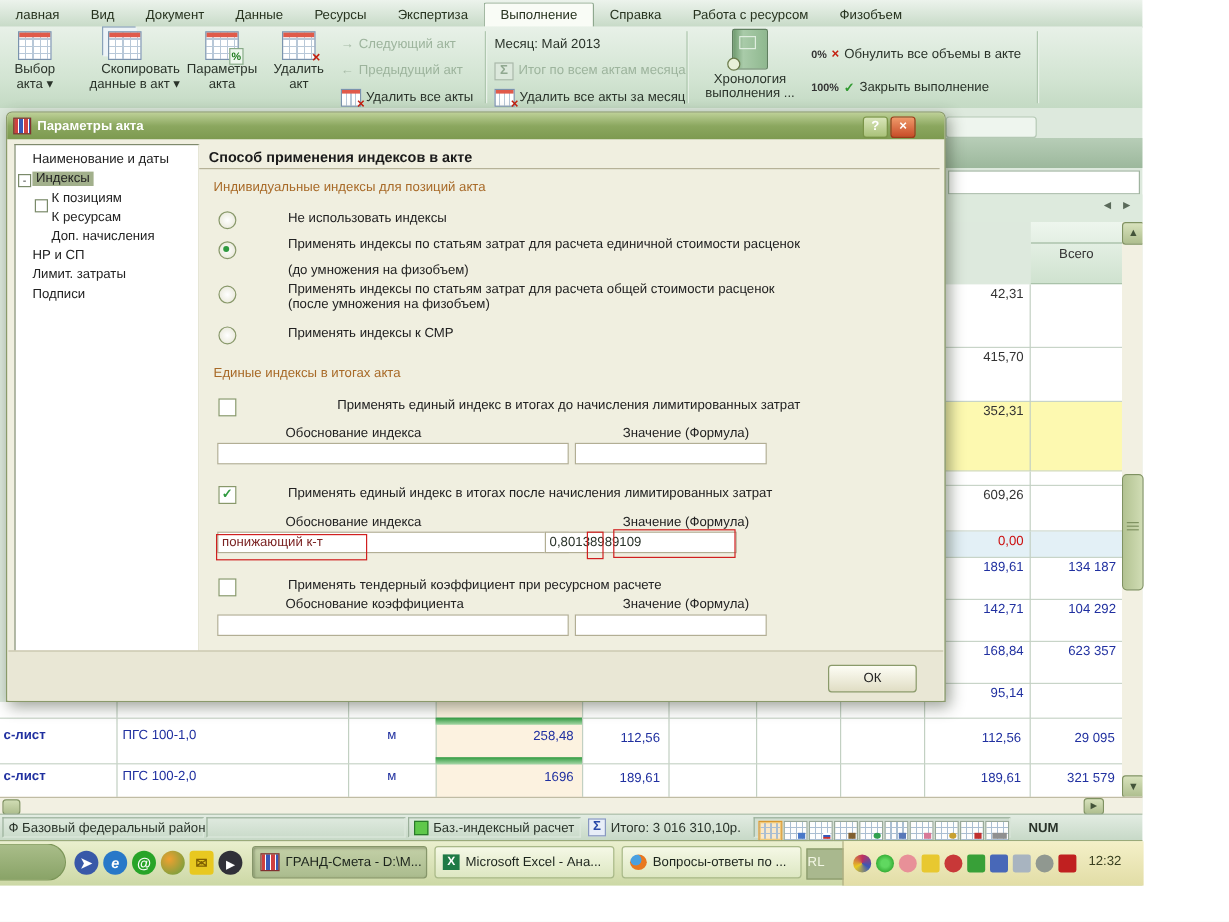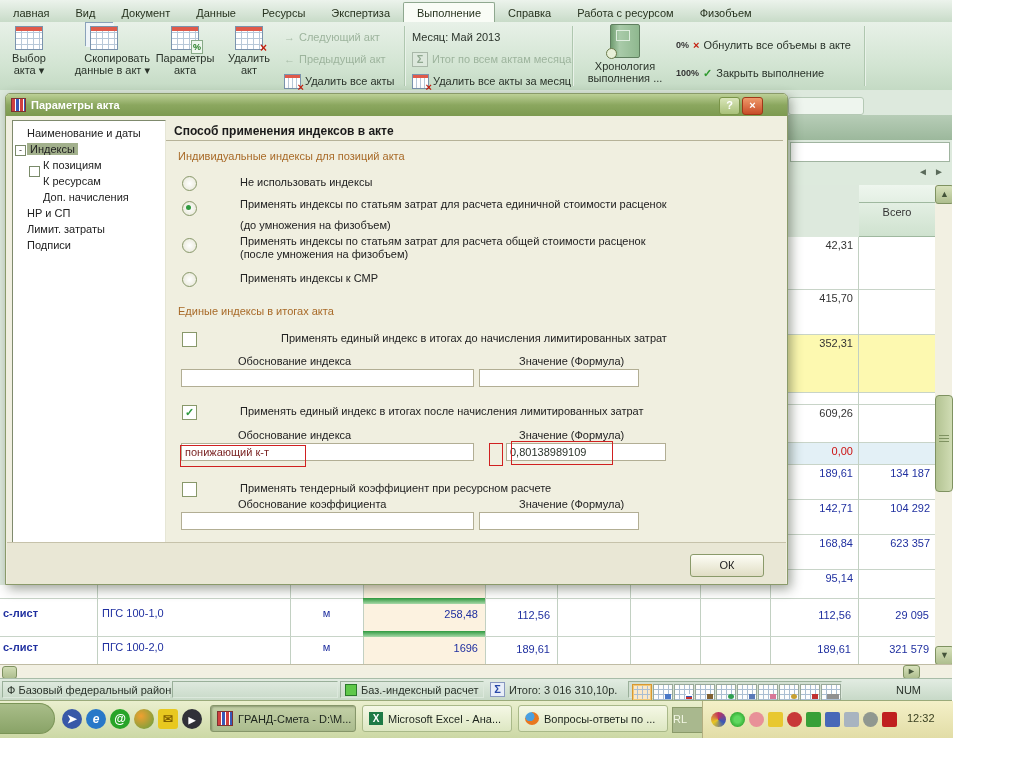--- a/index.html
+++ b/index.html
@@ -387,21 +387,21 @@
     <div class="dlbl" style="left:192px;top:261px;">Обоснование индекса</div>
     <div class="dlbl" style="left:473px;top:261px;">Значение (Формула)</div>
     <div class="fld" style="left:175px;top:275px;width:293px;"></div>
     <div class="fld" style="left:473px;top:275px;width:160px;"></div>
 
     <div class="cbx" style="left:176px;top:311px;"><span>✓</span></div>
     <div class="dlbl" style="left:194px;top:311px;">Применять единый индекс в итогах после начисления лимитированных затрат</div>
     <div class="dlbl" style="left:192px;top:335px;">Обоснование индекса</div>
     <div class="dlbl" style="left:473px;top:335px;">Значение (Формула)</div>
     <div class="fld" style="left:175px;top:349px;width:293px;color:#7b2424;">понижающий к-т</div>
-    <div class="fld" style="left:500px;top:349px;width:160px;">0,80138989109</div>
+    <div class="fld" style="left:448px;top:349px;width:160px;">0,80138989109</div>
     <div class="redbox" style="left:174px;top:351px;width:124px;height:20px;"></div>
     <div class="redbox" style="left:483px;top:349px;width:12px;height:21px;"></div>
     <div class="redbox" style="left:505px;top:347px;width:100px;height:22px;"></div>
 
     <div class="cbx" style="left:176px;top:388px;"></div>
     <div class="dlbl" style="left:194px;top:388px;">Применять тендерный коэффициент при ресурсном расчете</div>
     <div class="dlbl" style="left:192px;top:404px;">Обоснование коэффициента</div>
     <div class="dlbl" style="left:473px;top:404px;">Значение (Формула)</div>
     <div class="fld" style="left:175px;top:418px;width:293px;"></div>
     <div class="fld" style="left:473px;top:418px;width:160px;"></div>
@@ -447,21 +447,21 @@
       <span class="tool" style="left:150px;">
           <span class="tdot" style="background:#c8a030;border-radius:50%;"></span>
         </span>
       <span class="tool" style="left:171px;">
           <span class="tdot" style="background:#c03030;"></span>
         </span>
       <span class="tool" style="left:192px;">
           <span class="tdot" style="background:#909090;width:12px;"></span>
         </span>
     </div>
-    <div class="spanel" style="left:879px;width:46px;border:none;justify-content:flex-end;">
+    <div class="spanel" style="left:853px;width:46px;border:none;justify-content:flex-start;font-weight:bold;">
       <span>NUM</span>
     </div>
   </div>
 
   <div class="abs taskbar">
     <div class="startfrag"></div>
     <span class="ql" style="left:62px;background:#3858a8;"><span>➤</span></span>
     <span class="ql" style="left:86px;background:#2878c8;font-style:italic;"><span>e</span></span>
     <span class="ql" style="left:110px;background:#28a428;"><span>@</span></span>
     <span class="ql" style="left:134px;background:radial-gradient(circle at 35% 35%,#f0a030,#60a040);"></span>

